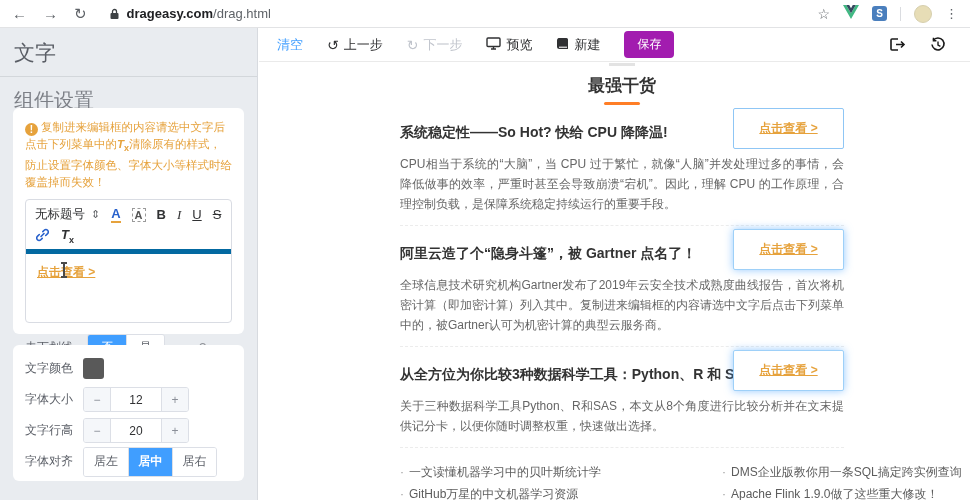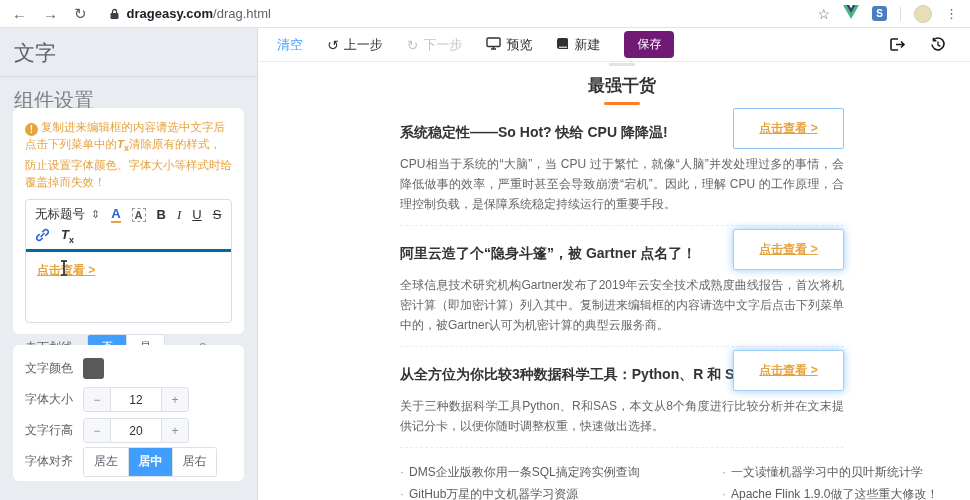--- a/index.html
+++ b/index.html
@@ -31,21 +31,21 @@
   .settings-title{margin:10px 14px 0;font-size:20px;color:#7d8087;font-weight:400;}
   .card{position:absolute;left:13px;right:13px;background:#fff;border-radius:6px;padding:11px 12px;}
   .card1{top:80px;height:226px;}
   .card2{top:317px;height:136px;}
   .warning{font-size:11.5px;line-height:17px;color:#e6a23c;}
   .warn-ic{display:inline-flex;width:13px;height:13px;border-radius:50%;background:#e6a23c;color:#fff;
     font-size:10px;font-weight:bold;align-items:center;justify-content:center;vertical-align:-2px;margin-right:3px;}
   .tx{font-weight:bold;font-style:italic;}
   .tx sub{font-style:normal;font-size:9px;font-weight:bold;}
   .editor{border:1px solid #d9dce3;border-radius:4px;margin-top:8px;height:124px;overflow:hidden;}
-  .ed-toolbar{padding:6px 9px 4px;border-bottom:3px solid #0369a1;display:flex;flex-wrap:wrap;
+  .ed-toolbar{padding:6px 9px 4px;border-bottom:5px solid #0369a1;display:flex;flex-wrap:wrap;
     align-items:center;column-gap:11px;row-gap:4px;font-size:13px;color:#303133;}
   .hsel{display:flex;align-items:center;gap:6px;font-size:12.5px;color:#303133;cursor:default;}
   .hsel .ud{font-size:11px;color:#606266;}
   .ic-a{color:#2962cc;font-weight:bold;border-bottom:2px solid #e6a23c;line-height:1.1;}
   .ic-abg{font-weight:bold;color:#555;border:1px dashed #9a9a9a;padding:0 2px;font-size:11px;}
   .ic-b{font-weight:bold;}
   .ic-i{font-style:italic;font-family:"Liberation Serif","DejaVu Serif",serif;}
   .ic-u{text-decoration:underline;}
   .ic-s{text-decoration:line-through;}
   .ed-content{position:relative;padding:10px 11px;font-size:12px;}
@@ -75,21 +75,21 @@
   .aseg .opt + .opt{border-left:1px solid #dcdfe6;}
   .aseg .opt.on{background:#409EFF;color:#fff;font-weight:bold;}
   
   .toolbar{position:absolute;top:28px;left:259px;right:0;height:34px;background:#fff;
     border-bottom:1px solid #eaeaea;display:flex;align-items:center;padding:0 18px;gap:24px;
     font-size:13px;color:#303133;z-index:10;justify-content:space-between;}
   .tbtn{display:flex;align-items:center;gap:5px;cursor:pointer;white-space:nowrap;}
   .tbtn .g{font-size:14px;line-height:1;}
   .t-clear{color:#409EFF;}
   .t-redo{color:#c0c4cc;cursor:default;}
-  .save-btn{background:#701a75;color:#fff;border:none;border-radius:4px;font-size:12px;
+  .save-btn{background:#a21caf;color:#fff;border:none;border-radius:4px;font-size:12px;
     padding:5px 13px;cursor:pointer;font-family:inherit;}
   .tb-spacer{flex:1;}
   .tb-right{display:flex;align-items:center;gap:24px;padding-right:6px;}
   .tb-right svg{display:block;cursor:pointer;}
   
   .canvas{position:absolute;top:62px;left:259px;right:0;bottom:0;background:#fff;overflow:hidden;}
   .content{position:absolute;left:141px;width:444px;top:0;}
   .top-sliver{width:26px;height:3px;background:#e3e3e3;margin:1px auto 0;}
   .page-title{margin-top:8px;text-align:center;font-size:17px;font-weight:bold;color:#333;}
   .title-bar{width:36px;height:3px;background:#ff7e26;margin:5px auto 0;border-radius:2px;}
@@ -282,21 +282,21 @@
     <div class="dashed"></div>
 
     <div class="section">
       <div class="sec-head">从全方位为你比较3种数据科学工具：Python、R 和 SAS</div>
       <div class="cta glow">点击查看 &gt;</div>
       <div class="sec-body">关于三种数据科学工具Python、R和SAS，本文从8个角度进行比较分析并在文末提供记分卡，以便你随时调整权重，快速做出选择。</div>
     </div>
     <div class="dashed"></div>
 
     <div class="linklist">
+      <div class="linkitem"><span class="b">·</span><span>一文读懂机器学习中的贝叶斯统计学</span></div>
       <div class="linkitem"><span class="b">·</span><span>DMS企业版教你用一条SQL搞定跨实例查询</span></div>
-      <div class="linkitem"><span class="b">·</span><span>一文读懂机器学习中的贝叶斯统计学</span></div>
       <div class="linkitem"><span class="b">·</span><span>GitHub万星的中文机器学习资源</span></div>
       <div class="linkitem"><span class="b">·</span><span>Apache Flink 1.9.0做了这些重大修改！</span></div>
 
     </div>
 
   </div>
 </div>
 
 </body></html>

